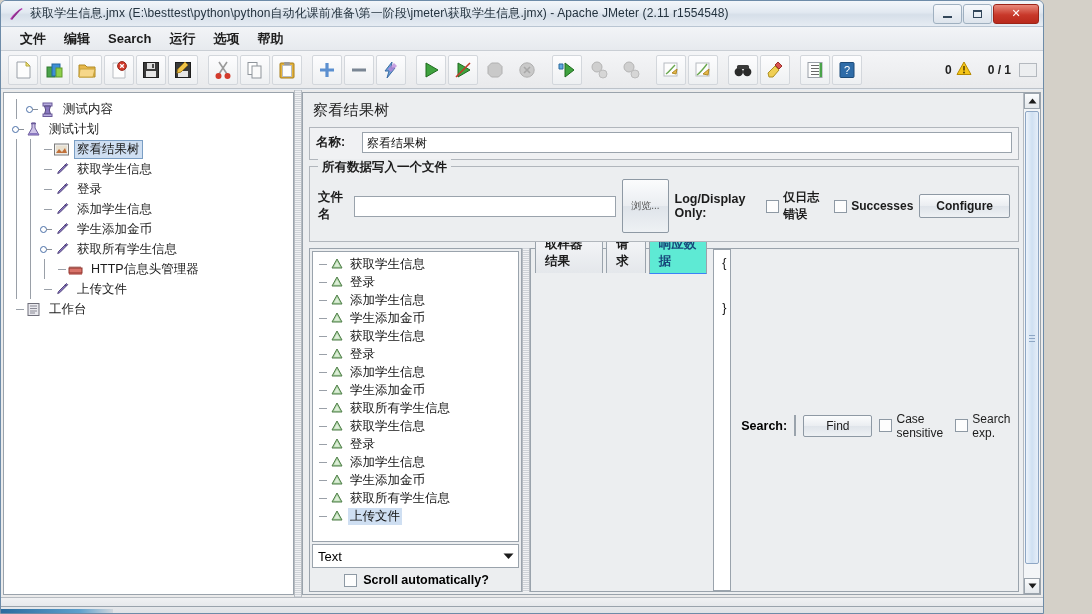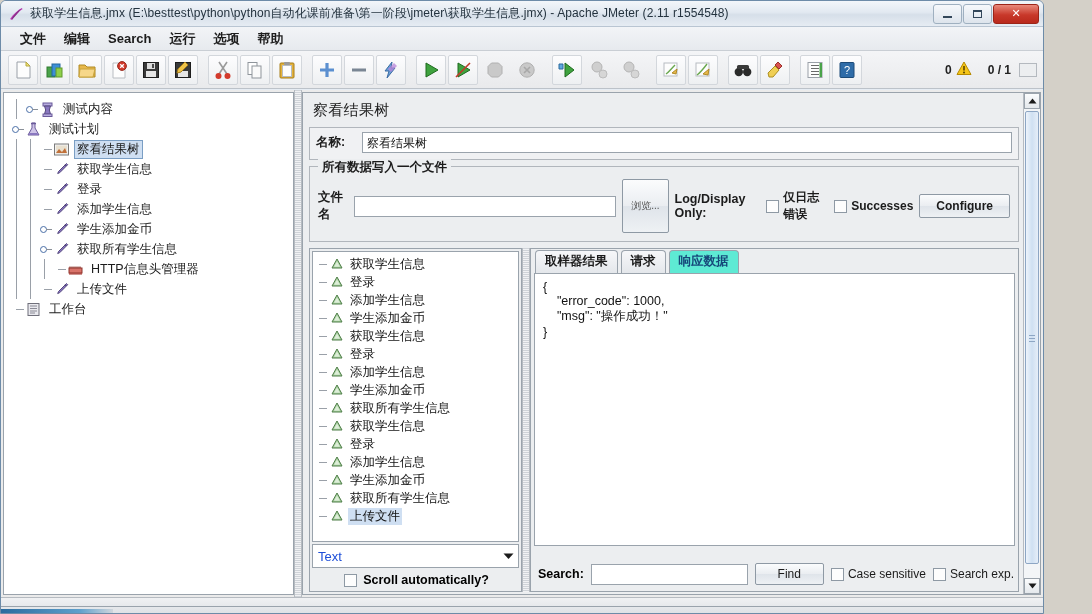--- a/index.html
+++ b/index.html
@@ -261,36 +261,36 @@
   .rnode .dash { width: 12px; height: 18px; position: relative; flex:none;}
   .rnode .dash::before { content:""; position:absolute; left:2px; top:9px; width:8px; height:1px; background:#9aa0a8;}
   .rnode .ricon { width: 16px; height: 16px; flex:none; margin-right: 3px; display:flex; align-items:center;justify-content:center;}
   .rnode .rlabel { padding: 0 2px; color: #111; }
   .rnode .rlabel.selected { background: #cfdff2; }
   .combo {
     height: 24px; margin: 0 2px 2px 2px;
     border: 1px solid #9aa3ac;
     background: #ffffff;
     display: flex; align-items: center;
-    font-size: 13px; color: #1d4ed8;
+    font-size: 13px; color: #000000;
     padding-left: 5px;
   }
   .combo .arrow {
     margin-left: auto; width: 20px; height: 100%;
     display: flex; align-items: center; justify-content: center;
   }
   .scroll-auto { display: flex; align-items: center; gap: 6px; padding: 3px 4px 4px 6px; font-size: 12.5px; font-weight: bold; justify-content: center; }
   .mini-splitter {
     width: 8px;
     background: repeating-linear-gradient(to bottom, #cfd3d8 0 1px, #f1f2f4 1px 2px);
     border-left: 1px solid #b6bbc1; border-right: 1px solid #b6bbc1;
   }
   .detail-pane {
     flex: 1;
-    display: flex; flex-direction: column;
+    display: flex; flex-direction: row;
     border: 1px solid #9aa3ac;
     background: #eceef0;
     min-width: 0;
   }
   .tabs { display: flex; align-items: flex-end; height: 22px; padding-left: 4px; margin-top: 2px; }
   .tab {
     border: 1px solid #9aa3ac;
     border-bottom: none;
     border-radius: 4px 4px 0 0;
     background: linear-gradient(to bottom, #f6f7f9, #e4e7eb);

